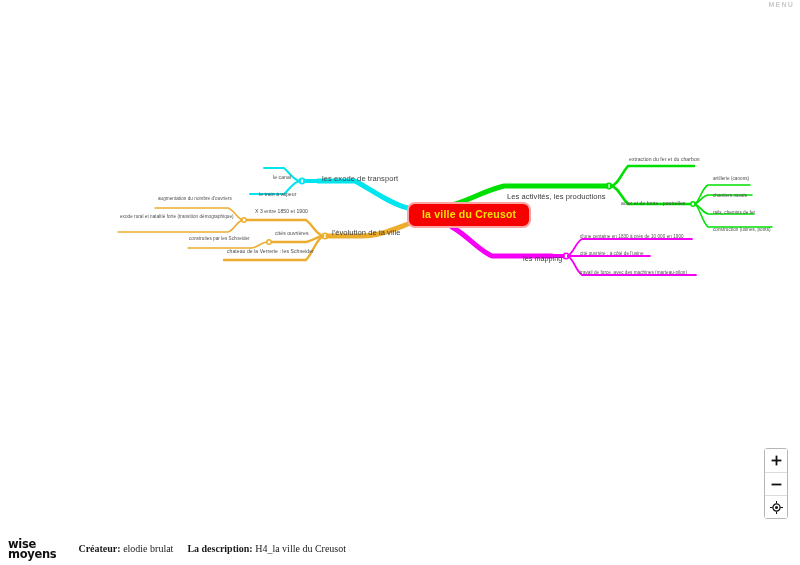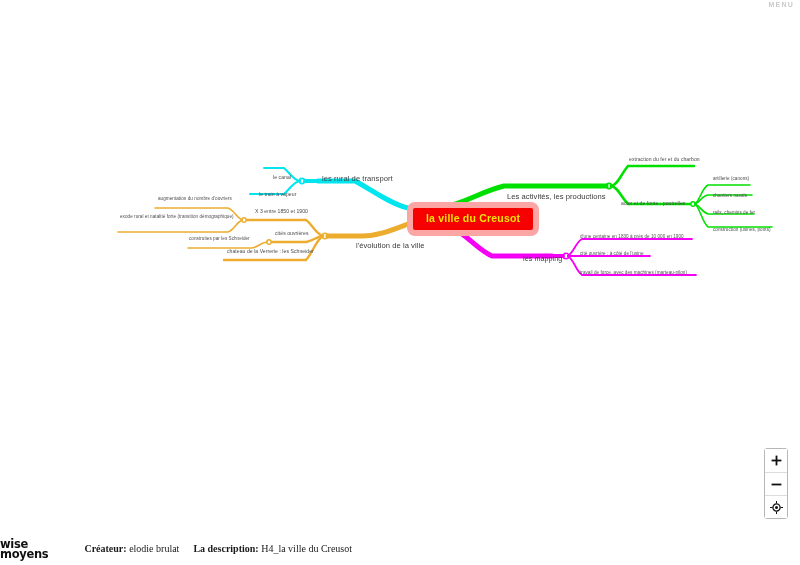--- a/index.html
+++ b/index.html
@@ -51,21 +51,21 @@
 
   
   .node {
     position: absolute;
     white-space: nowrap;
     cursor: pointer;
     line-height: 1.05;
   }
   .node-central {
     background: #f70000;
-    border: 6px solid #fca5a5;
+    border: 2px solid #fca5a5;
     border-radius: 8px;
     color: #ffe200;
     font-weight: bold;
     font-size: 10.5px;
     padding: 5px 13px 6px 13px;
     letter-spacing: 0.2px;
     text-shadow: 0 0 1px rgba(0,0,0,.25);
   }
   .node-main {
     font-size: 7.6px;
@@ -113,30 +113,31 @@
   
   #footer {
     position: absolute;
     left: 0; bottom: 0;
     width: 800px; height: 33px;
     background: #ffffff;
     display: flex;
     align-items: center;
   }
   #logo {
+    margin-left: 8px;
     font-family: "DejaVu Sans", sans-serif;
     font-weight: bold;
     font-size: 11.5px;
     line-height: 10px;
     color: #111;
     letter-spacing: -0.3px;
   }
   #logo .l2 { display: block; }
   #footer-text {
-    margin-left: 36px;
+    margin-left: 22px;
     font-family: "Liberation Serif", serif;
     font-size: 10px;
     color: #1a1a1a;
   }
   #footer-text b { font-weight: bold; }
   #footer-text .spacer { display: inline-block; width: 9px; }
 </style>
 </head>
 <body>
 
@@ -201,38 +202,38 @@
         <path d="M323,222 C316,223 312,227 306,228 L272,228" stroke="#ecad2e" stroke-width="2.4" fill="none" stroke-linecap="round"></path>
         <circle cx="269" cy="228" r="2.2" fill="none" stroke="#ecad2e" stroke-width="1.4"></circle>
         <path d="M267,228 C260,229 258,233 252,234 L188,234" stroke="#ecad2e" stroke-width="1.6" fill="none" stroke-linecap="round"></path>
 
         <path d="M323,222 C316,226 312,240 306,246 L224,246" stroke="#ecad2e" stroke-width="2.4" fill="none" stroke-linecap="round"></path>
       </g>
     </svg>
 
     <div class="node node-central" style="left:407px; top:188px;">la ville du Creusot</div>
 
-    <div class="node node-main" style="left:320px; top:160px; color:#444;">les rural de transport</div>
+    <div class="node node-main" style="left:320px; top:160px; color:#444;">les exode de transport</div>
     <div class="node node-sub" style="left:272px; top:160px;">le canal</div>
     <div class="node node-sub" style="left:258px; top:177px;">le train à vapeur</div>
 
     <div class="node node-main" style="left:505px; top:178px;">Les activités, les productions</div>
     <div class="node node-sub" style="left:628px; top:142px;">extraction du fer et du charbon</div>
     <div class="node node-sub" style="left:620px; top:186px;">acier et de fonte : poutrelles</div>
     <div class="node node-leaf" style="left:712px; top:162px;">artillerie (canons)</div>
     <div class="node node-leaf" style="left:712px; top:179px;">chantiers navals</div>
     <div class="node node-leaf" style="left:712px; top:196px;">rails, chemins de fer</div>
     <div class="node node-leaf" style="left:712px; top:213px;">construction (usines, ponts)</div>
 
     <div class="node node-main" style="left:521px; top:240px; font-size:7.2px;">les mapping</div>
     <div class="node node-leaf" style="left:579px; top:220px;">d'une centaine en 1830 à près de 10 000 en 1900</div>
     <div class="node node-leaf" style="left:579px; top:237px;">cité ouvrière : à côté de l'usine</div>
     <div class="node node-leaf" style="left:579px; top:256px;">travail de force, avec des machines (marteau-pilon)</div>
 
-    <div class="node node-main" style="left:330px; top:227px;margin-left:24px;">l'évolution de la ville</div>
+    <div class="node node-main" style="left:330px; top:214px;">l'évolution de la ville</div>
     <div class="node node-sub" style="left:254px; top:194px;">X 3 entre 1850 et 1900</div>
     <div class="node node-leaf" style="left:157px; top:182px;">augmentation du nombre d'ouvriers</div>
     <div class="node node-leaf" style="left:119px; top:200px;">exode rural et natalité forte (transition démographique)</div>
     <div class="node node-sub" style="left:274px; top:216px;">cités ouvrières</div>
     <div class="node node-leaf" style="left:188px; top:222px;">construites par les Schneider</div>
     <div class="node node-sub" style="left:226px; top:234px;">chateau de la Verrerie : les Schneider</div>
 
     <div id="zoom-panel">
       <div class="zoom-btn">
         <svg width="11" height="11" viewBox="0 0 11 11">

